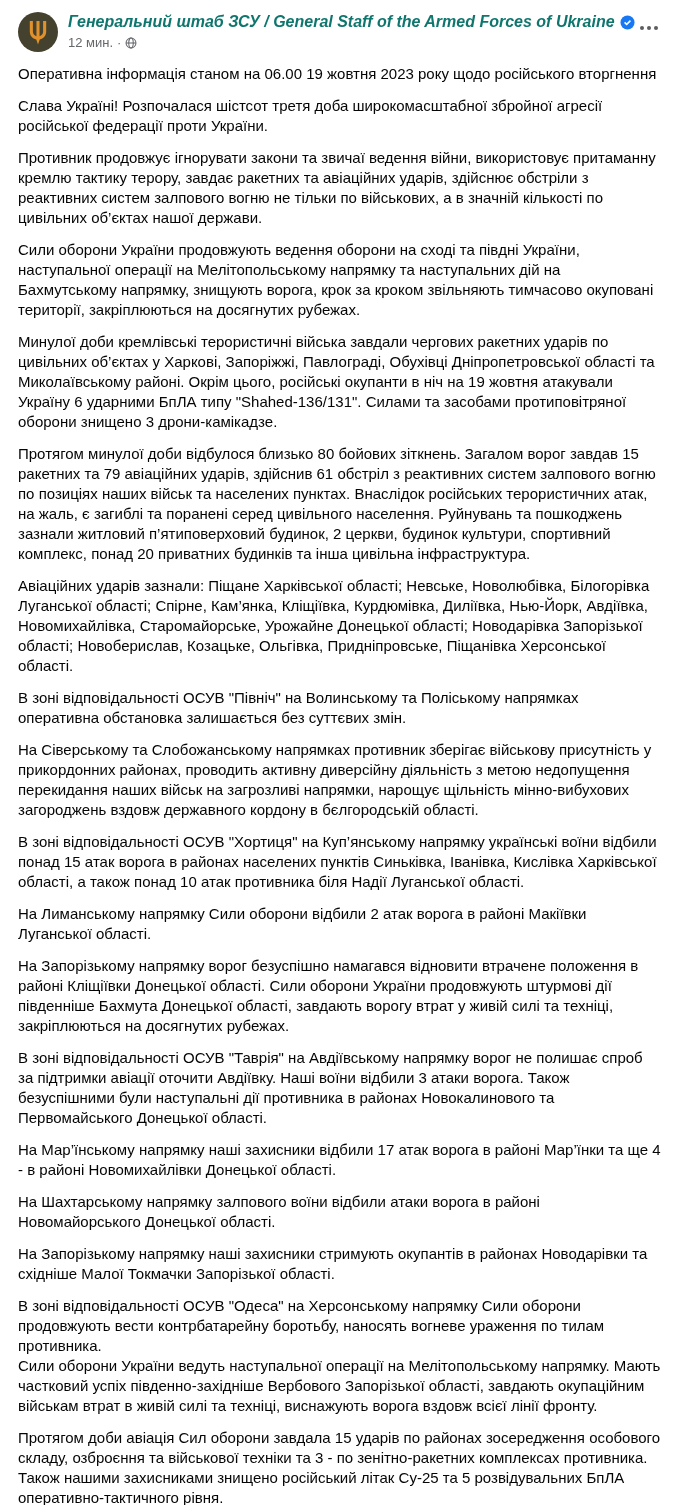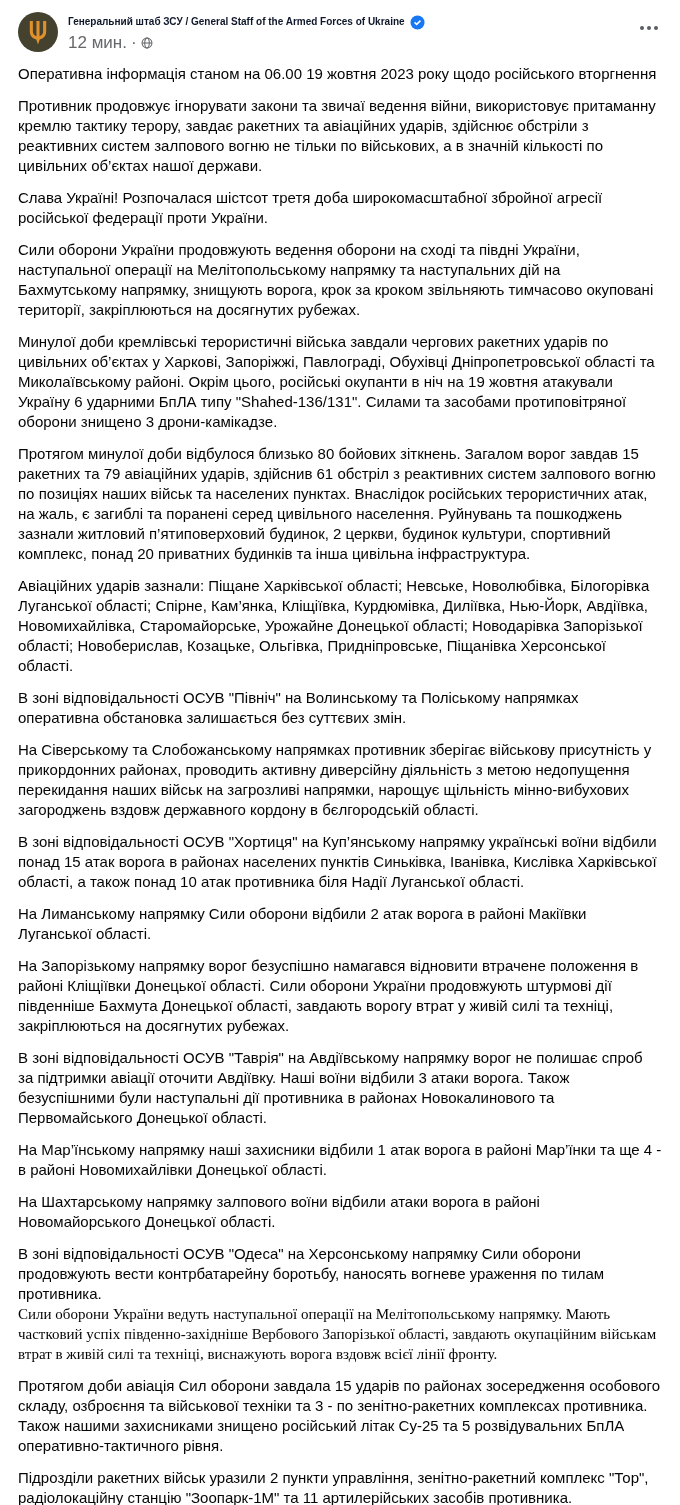--- a/index.html
+++ b/index.html
@@ -21,28 +21,28 @@
     width:40px; height:40px;
     border-radius:50%;
     background:#44412f;
     display:flex; align-items:center; justify-content:center;
     flex:0 0 40px;
     cursor:pointer;
   }
   .header-info { margin-left:10px; flex:1 1 auto; min-width:0; }
   .page-name-row { display:flex; align-items:center; gap:5px; }
   .page-name {
-    font-size:10px; font-weight:700; line-height:20px;
-    color:#0f172a; cursor:pointer; white-space:nowrap;
+    font-size:16px; font-weight:700; line-height:20px;
+    color:#0f766e; cursor:pointer; white-space:nowrap;font-style:italic;
   }
   .verified { flex:0 0 auto; margin-top:1px; }
   .timestamp-row {
     display:flex; align-items:center; gap:4px;
     margin-top:2px;
-    font-size:17px; color:#65676b; line-height:17px;
+    font-size:13px; color:#65676b; line-height:17px;
   }
   .timestamp { cursor:pointer; }
   .sep { color:#65676b; }
   .menu {
     margin-left:auto;
     display:flex; align-items:center; gap:3px;
     padding:14px 8px 8px 8px;
     cursor:pointer;
   }
   .menu .dot {
@@ -51,21 +51,21 @@
   }
 
   
   .post-text {
     padding:4px 18px 14px 18px;
     font-size:15px;
     line-height:20px;
   }
   .post-paragraph { margin:12px 0 0 0; }
   .post-paragraph:first-child { margin-top:4px; }
-  .post-paragraph.tight { margin-top:0;font-family:Liberation Serif, serif; }
+  .post-paragraph.tight { margin-top:0; }
 </style>
 </head>
 <body>
 
 <div class="post">
 
   <div class="post-header">
     <div class="avatar">
       <span style="display:flex;">
         <svg width="22" height="27" viewBox="0 0 22 28" aria-hidden="true">
@@ -101,33 +101,34 @@
 
     <div class="menu" title="">
       <span class="dot"></span>
       <span class="dot"></span>
       <span class="dot"></span>
     </div>
   </div>
 
   <div class="post-text">
       <p class="post-paragraph">Оперативна інформація станом на 06.00 19 жовтня 2023 року щодо російського вторгнення</p>
+      <p class="post-paragraph">Слава Україні! Розпочалася шістсот третя доба широкомасштабної збройної агресії російської федерації проти України.</p>
       <p class="post-paragraph">Противник продовжує ігнорувати закони та звичаї ведення війни, використовує притаманну кремлю тактику терору, завдає ракетних та авіаційних ударів, здійснює обстріли з реактивних систем залпового вогню не тільки по військових, а в значній кількості по цивільних об’єктах нашої держави.</p>
-      <p class="post-paragraph">Слава Україні! Розпочалася шістсот третя доба широкомасштабної збройної агресії російської федерації проти України.</p>
       <p class="post-paragraph">Сили оборони України продовжують ведення оборони на сході та півдні України, наступальної операції на Мелітопольському напрямку та наступальних дій на Бахмутському напрямку, знищують ворога, крок за кроком звільняють тимчасово окуповані території, закріплюються на досягнутих рубежах.</p>
       <p class="post-paragraph">Минулої доби кремлівські терористичні війська завдали чергових ракетних ударів по цивільних об’єктах у Харкові, Запоріжжі, Павлограді, Обухівці Дніпропетровської області та Миколаївському районі. Окрім цього, російські окупанти в ніч на 19 жовтня атакували Україну 6 ударними БпЛА типу "Shahed-136/131". Силами та засобами протиповітряної оборони знищено 3 дрони-камікадзе.</p>
       <p class="post-paragraph">Протягом минулої доби відбулося близько 80 бойових зіткнень. Загалом ворог завдав 15 ракетних та 79 авіаційних ударів, здійснив 61 обстріл з реактивних систем залпового вогню по позиціях наших військ та населених пунктах. Внаслідок російських терористичних атак, на жаль, є загиблі та поранені серед цивільного населення. Руйнувань та пошкоджень зазнали житловий п’ятиповерховий будинок, 2 церкви, будинок культури, спортивний комплекс, понад 20 приватних будинків та інша цивільна інфраструктура.</p>
       <p class="post-paragraph">Авіаційних ударів зазнали: Піщане Харківської області; Невське, Новолюбівка, Білогорівка Луганської області; Спірне, Кам’янка, Кліщіївка, Курдюмівка, Диліївка, Нью-Йорк, Авдіївка, Новомихайлівка, Старомайорське, Урожайне Донецької області; Новодарівка Запорізької області; Новоберислав, Козацьке, Ольгівка, Придніпровське, Піщанівка Херсонської області.</p>
       <p class="post-paragraph">В зоні відповідальності ОСУВ "Північ" на Волинському та Поліському напрямках оперативна обстановка залишається без суттєвих змін.</p>
       <p class="post-paragraph">На Сіверському та Слобожанському напрямках противник зберігає військову присутність у прикордонних районах, проводить активну диверсійну діяльність з метою недопущення перекидання наших військ на загрозливі напрямки, нарощує щільність мінно-вибухових загороджень  вздовж державного кордону в бєлгородській області.</p>
       <p class="post-paragraph">В зоні відповідальності ОСУВ "Хортиця" на Куп’янському напрямку українські воїни відбили понад 15 атак ворога в районах населених пунктів Синьківка, Іванівка, Кислівка Харківської області, а також понад 10 атак противника біля Надії Луганської області.</p>
       <p class="post-paragraph">На Лиманському напрямку Сили оборони відбили 2 атак ворога в районі Макіївки Луганської області.</p>
       <p class="post-paragraph">На Запорізькому напрямку ворог безуспішно намагався відновити втрачене положення в районі Кліщіївки Донецької області. Сили оборони України продовжують штурмові дії південніше Бахмута Донецької області, завдають ворогу втрат у живій силі та техніці, закріплюються на досягнутих рубежах.</p>
       <p class="post-paragraph">В зоні відповідальності ОСУВ "Таврія" на Авдіївському напрямку ворог не полишає спроб за підтримки авіації оточити Авдіївку. Наші воїни відбили 3 атаки ворога. Також безуспішними були наступальні дії противника в районах Новокалинового та Первомайського Донецької області.</p>
-      <p class="post-paragraph">На Мар’їнському напрямку наші захисники відбили 1 атак ворога в районі Мар’їнки та ще 4 - в районі Новомихайлівки Донецької області.</p>
+      <p class="post-paragraph">На Мар’їнському напрямку наші захисники відбили 17 атак ворога в районі Мар’їнки та ще 4 - в районі Новомихайлівки Донецької області.</p>
       <p class="post-paragraph">На Шахтарському напрямку залпового воїни відбили атаки ворога в районі Новомайорського Донецької області.</p>
+      <p class="post-paragraph">На Запорізькому напрямку наші захисники стримують окупантів в районах Новодарівки та східніше Малої Токмачки Запорізької області.</p>
       <p class="post-paragraph">В зоні відповідальності ОСУВ "Одеса" на Херсонському напрямку Сили оборони продовжують вести контрбатарейну боротьбу, наносять вогневе ураження по тилам противника.</p>
       <p class="post-paragraph tight">Сили оборони України ведуть наступальної операції на Мелітопольському напрямку. Мають частковий успіх південно-західніше Вербового Запорізької області, завдають окупаційним військам втрат в живій силі та техніці, виснажують ворога вздовж всієї лінії фронту.</p>
       <p class="post-paragraph">Протягом доби авіація Сил оборони завдала 15 ударів по районах зосередження особового складу, озброєння та військової техніки та 3 - по зенітно-ракетних комплексах противника. Також нашими захисниками знищено російський літак Су-25 та 5 розвідувальних БпЛА оперативно-тактичного рівня.</p>
       <p class="post-paragraph">Підрозділи ракетних військ уразили 2 пункти управління, зенітно-ракетний комплекс "Тор", радіолокаційну станцію "Зоопарк-1М" та 11 артилерійських засобів противника.</p>
     </div>
 
 </div>
 
 </body></html>

